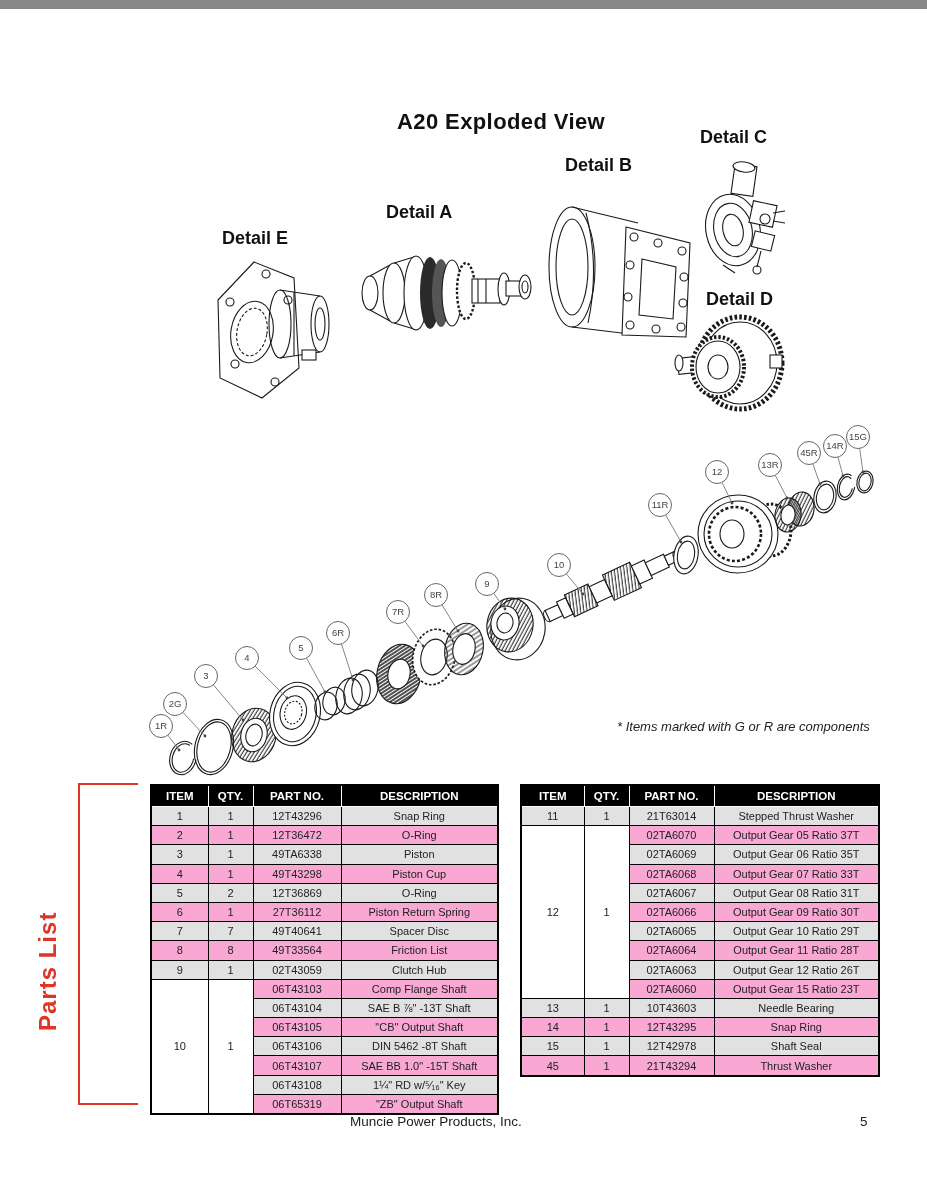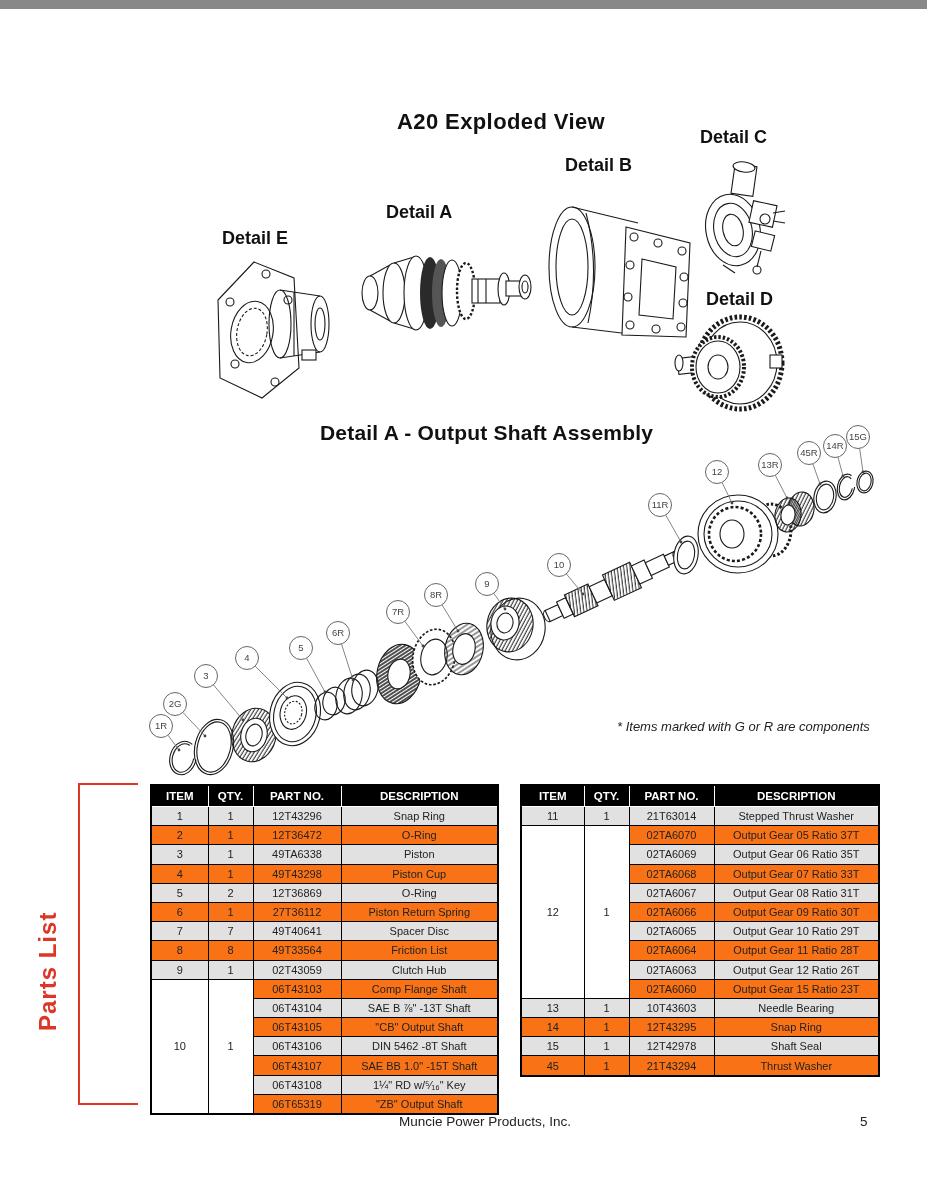--- a/index.html
+++ b/index.html
@@ -4,21 +4,21 @@
 <style>
   html,body{margin:0;padding:0;background:#888;}
   .page{position:relative;width:927px;height:1200px;background:#ffffff;margin:9px auto;
         font-family:"Liberation Sans",sans-serif;color:#111;overflow:hidden;}
   .abs{position:absolute;}
   .h-title{font-weight:bold;font-size:22px;letter-spacing:.4px;white-space:nowrap;}
   .h-detail{font-weight:bold;font-size:18px;white-space:nowrap;}
   .h-section{font-weight:bold;font-size:21px;letter-spacing:.2px;white-space:nowrap;}
   .note{font-style:italic;font-size:13px;line-height:16.5px;color:#222;}
   .note .ind{padding-left:9px;}
-  table.parts{border-collapse:collapse;border:2px solid #000;table-layout:fixed;background:#f97316;}
+  table.parts{border-collapse:collapse;border:2px solid #000;table-layout:fixed;background:#f9a8d4;}
   table.parts th{background:#000;color:#fff;font-size:11.5px;font-weight:bold;
                  border:1px solid #fff;padding:4px 2px;}
   table.parts td{border:1px solid #000;font-size:11px;text-align:center;
                  padding:2px 3px;height:14.2px;color:#222;overflow:hidden;white-space:nowrap;}
   table.parts tr.alt td{background:#e1e1e1;}
   .bracket{border:2px solid var(--accent,#dd3526);border-right:none;}
   .vlabel{writing-mode:vertical-rl;transform:rotate(180deg);font-weight:bold;font-size:24px;
           color:var(--accent,#dd3526);letter-spacing:1px;white-space:nowrap;}
   .footer-text{font-size:13.5px;color:#222;}
   .drawing{stroke:#1a1a1a;fill:none;stroke-width:1.1;}
@@ -27,21 +27,20 @@
 <body>
 
 <div class="page">
 
   <div class="abs h-title" style="left:397px;top:100px;">A20 Exploded View</div>
   <div class="abs h-detail" style="left:700px;top:118px;">Detail C</div>
   <div class="abs h-detail" style="left:565px;top:146px;">Detail B</div>
   <div class="abs h-detail" style="left:386px;top:193px;">Detail A</div>
   <div class="abs h-detail" style="left:222px;top:219px;">Detail E</div>
   <div class="abs h-detail" style="left:706px;top:280px;">Detail D</div>
-  <div class="abs h-section" style="left:320px;top:412px;">Detail A - Output Shaft Assembly</div>
 
   <svg class="abs" style="left:202px;top:243px;" width="135" height="150">
     <g class="drawing">
       <polygon points="16,48 52,10 92,26 97,116 60,146 18,126" fill="#fff"></polygon>
       <ellipse cx="50" cy="80" rx="21" ry="31" transform="rotate(10 50 80)"></ellipse>
       <ellipse cx="50" cy="80" rx="15" ry="24" transform="rotate(10 50 80)" stroke-dasharray="3 2"></ellipse>
       <circle cx="28" cy="50" r="4"></circle>
         <circle cx="64" cy="22" r="4"></circle>
       <circle cx="86" cy="48" r="4"></circle>
         <circle cx="33" cy="112" r="4"></circle>
@@ -539,16 +538,16 @@
         </tr>
         <tr>
           <td>45</td>
           <td>1</td>
           <td>21T43294</td>
           <td>Thrust Washer</td>
         </tr>
       </tbody>
   </table>
 
-  <div class="abs footer-text" style="left:350px;top:1105px;width:270px;text-align:center;">Muncie Power Products, Inc.</div>
+  <div class="abs footer-text" style="left:350px;top:1105px;width:270px;">Muncie Power Products, Inc.</div>
   <div class="abs footer-text" style="left:860px;top:1105px;">5</div>
 
 </div>
 
 </body></html>

